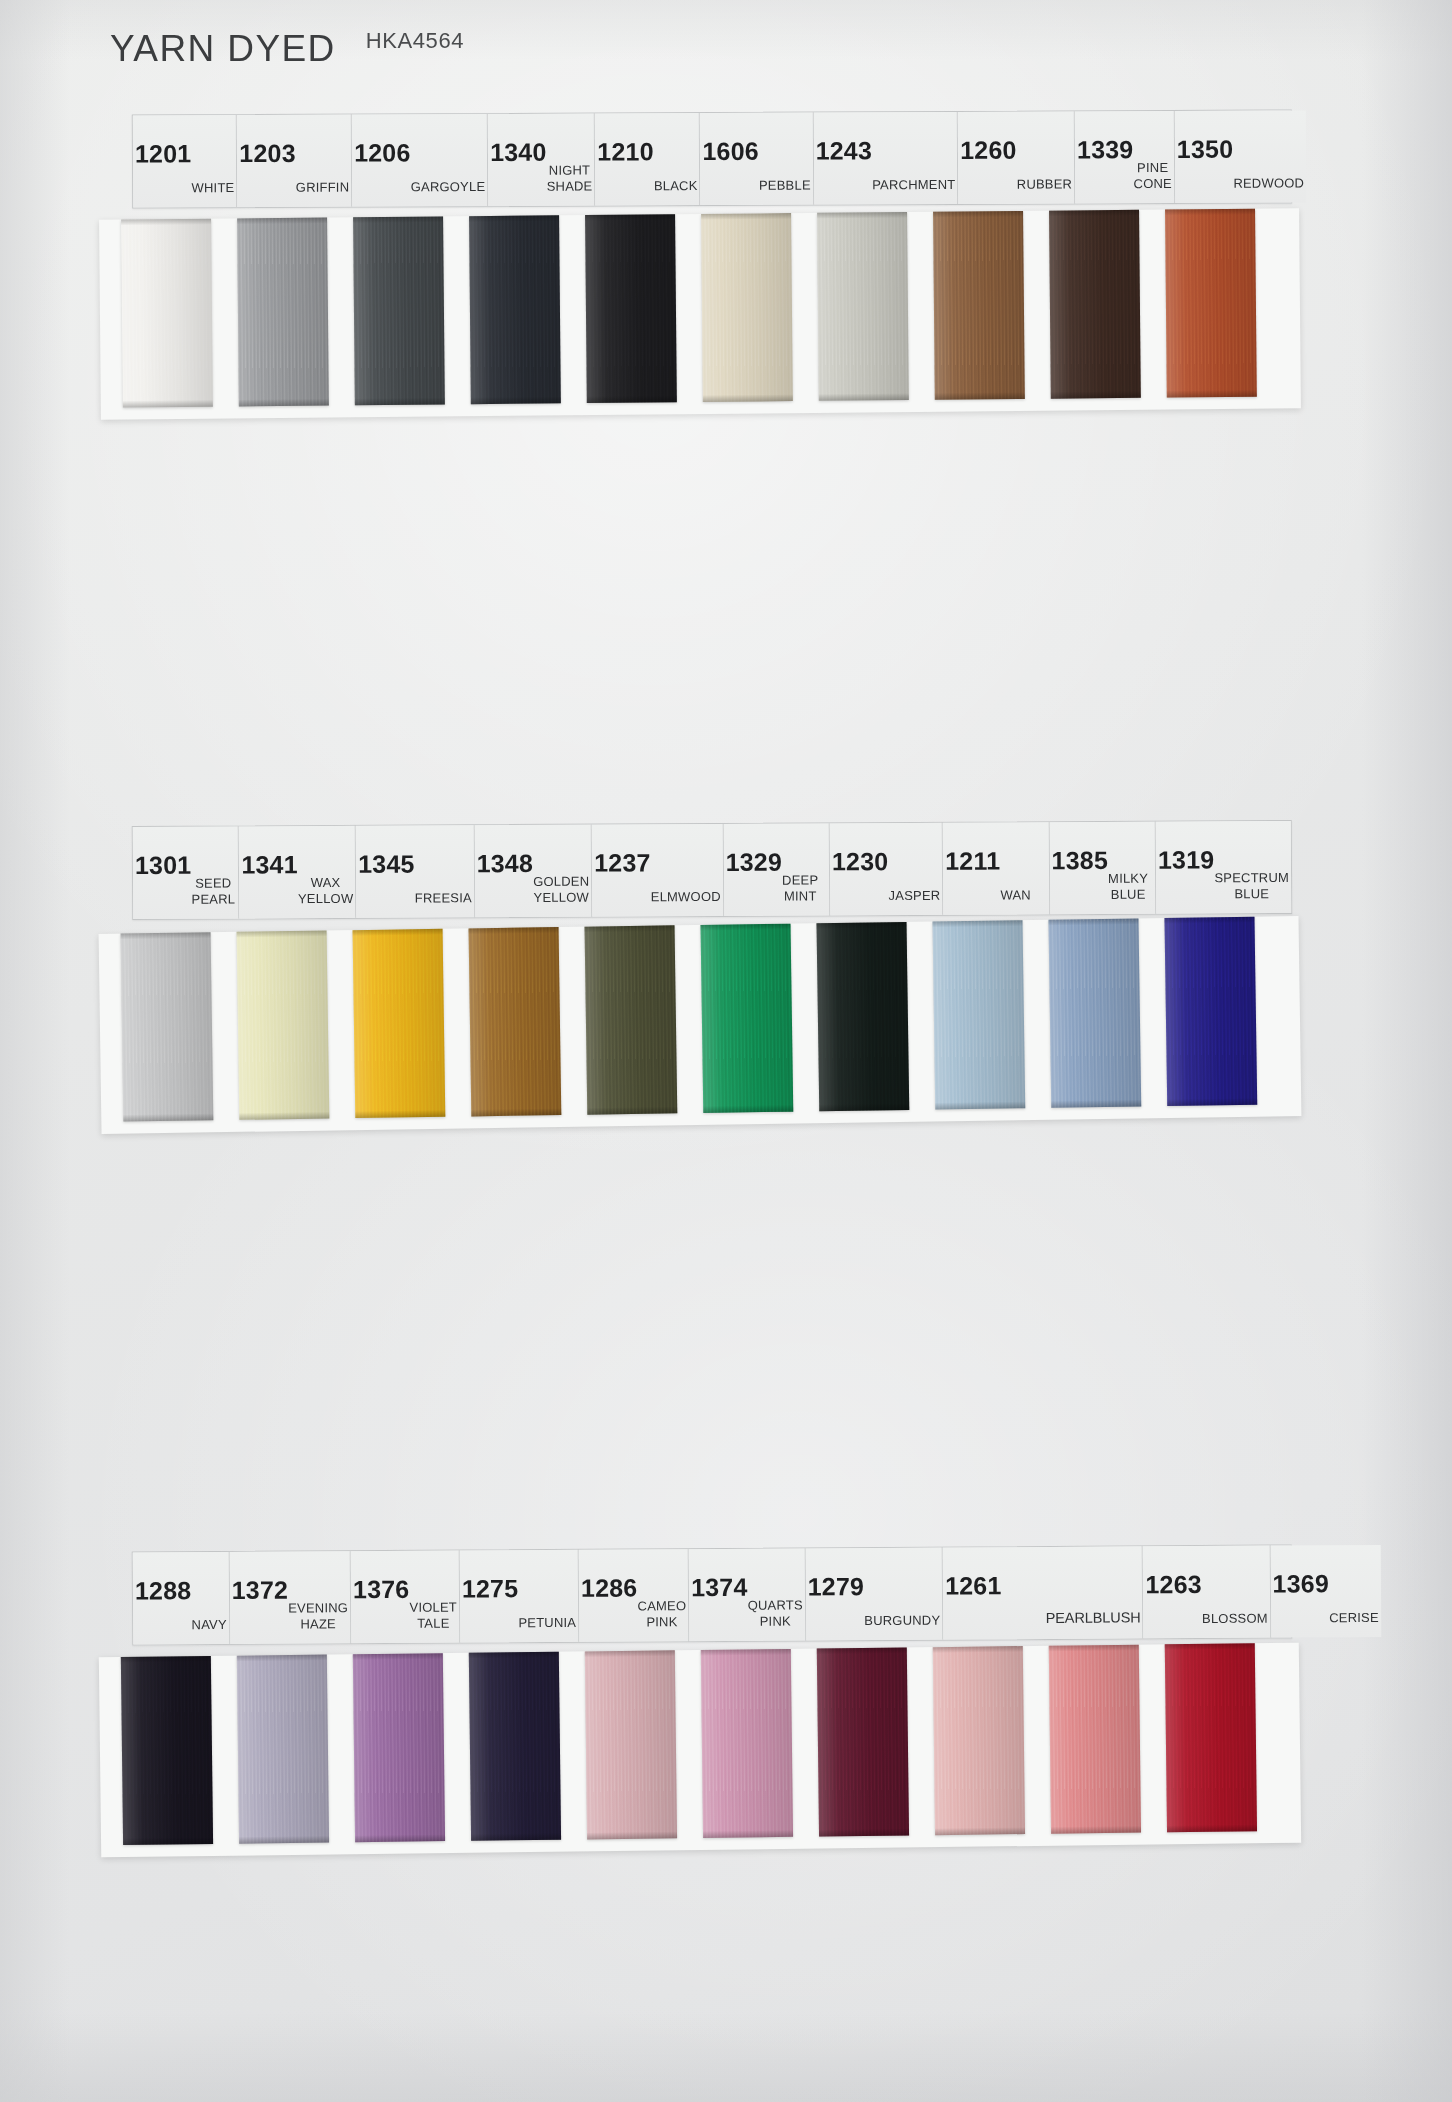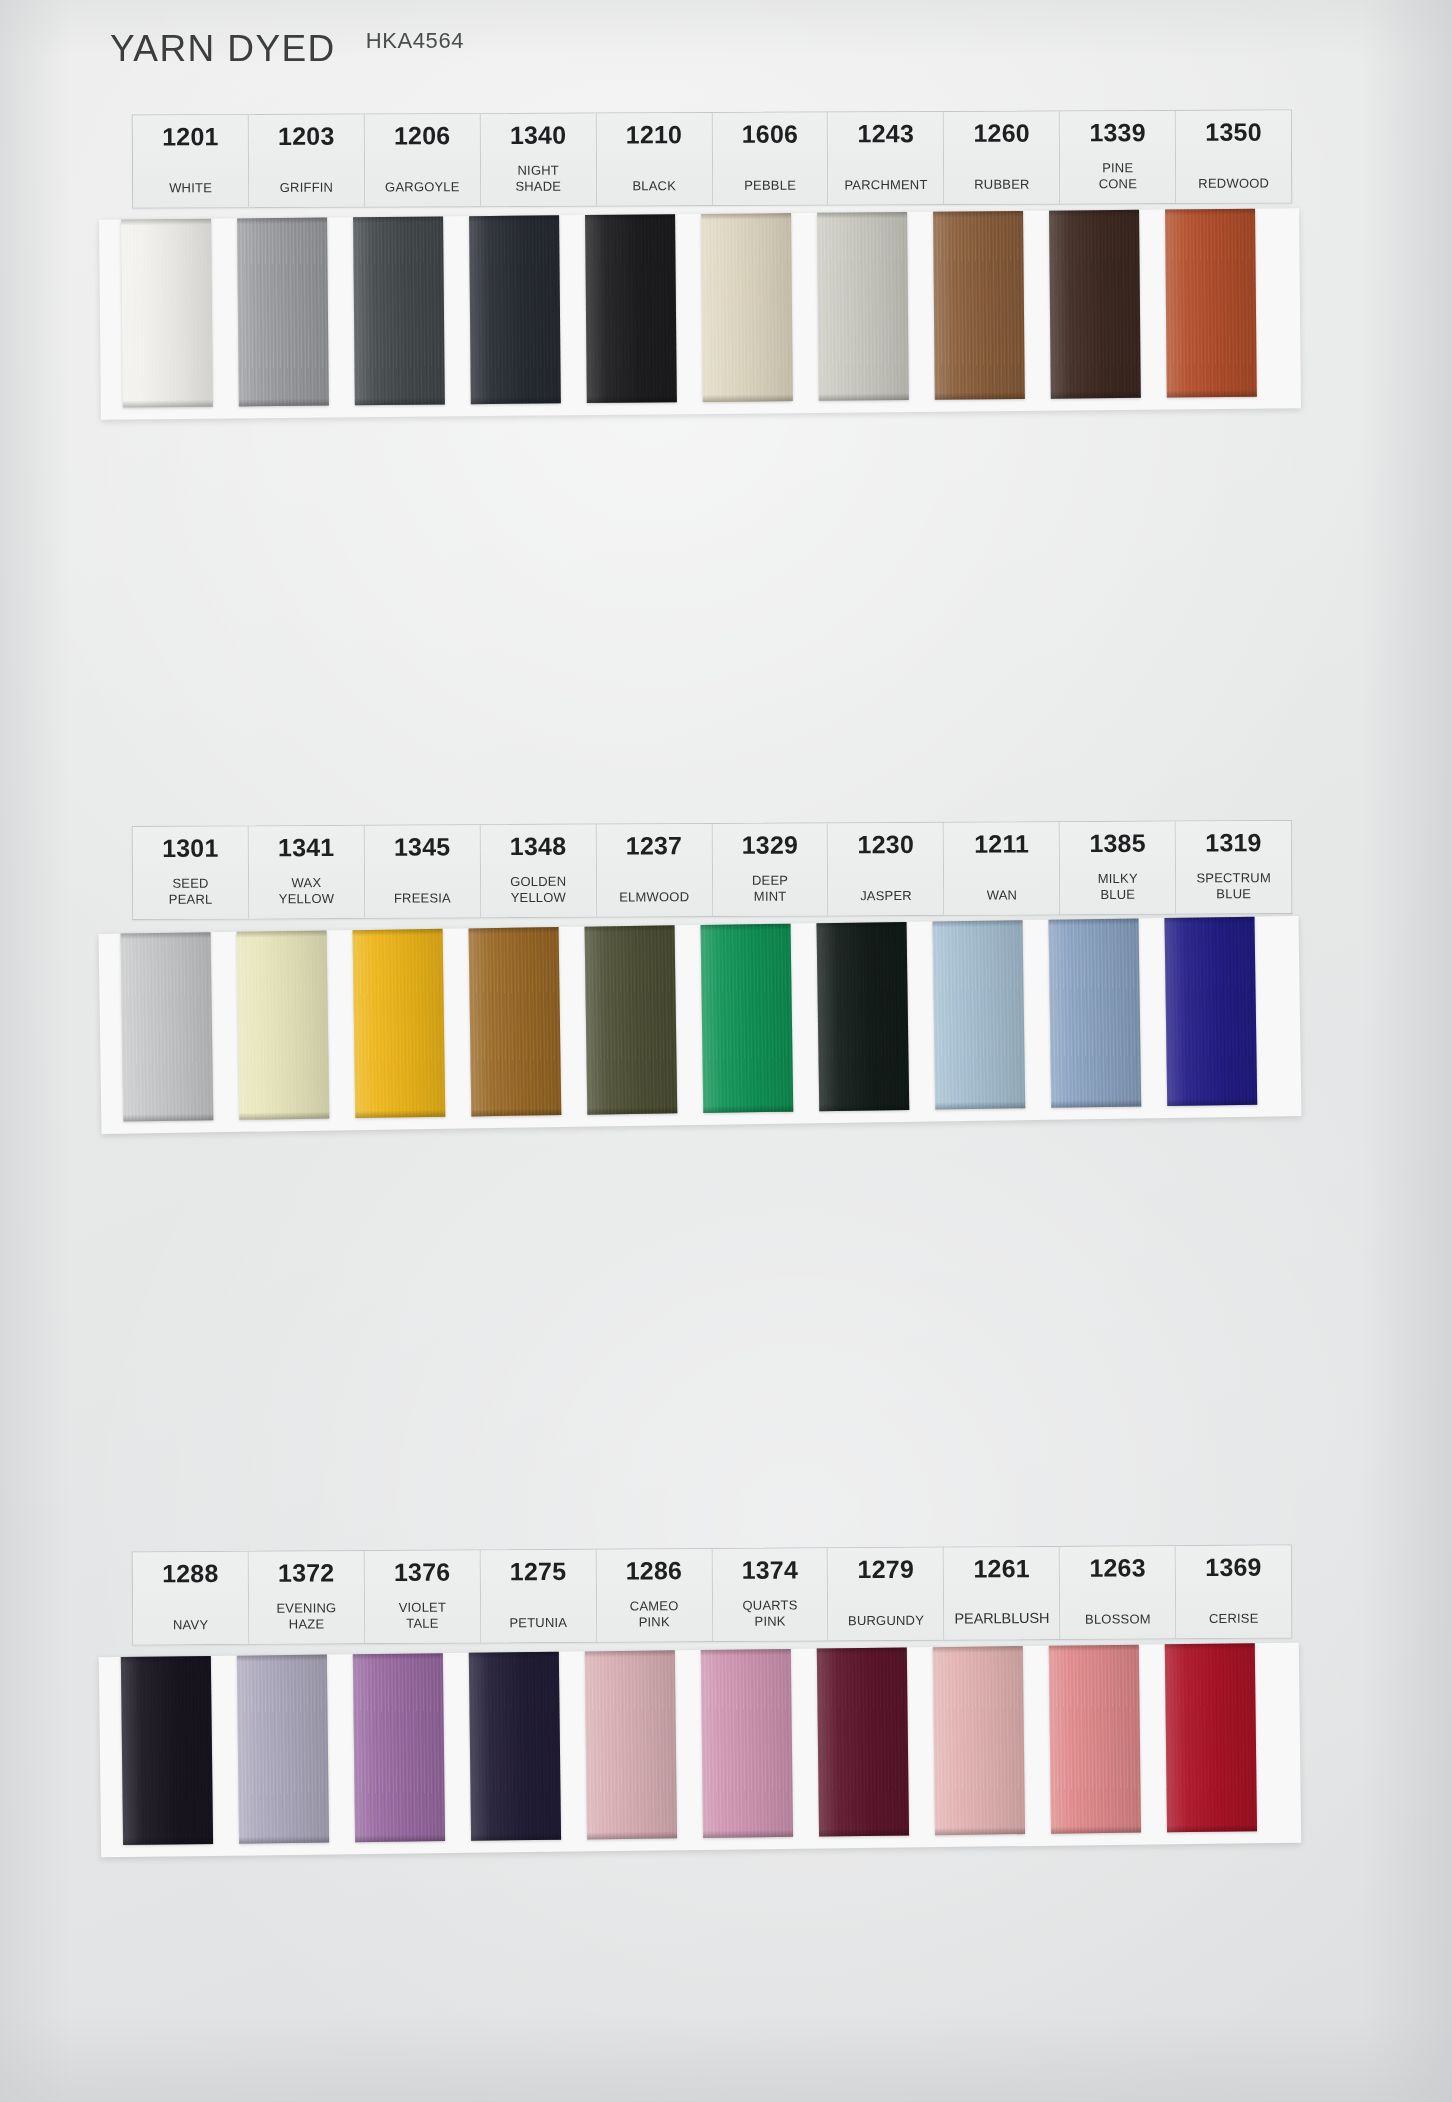--- a/index.html
+++ b/index.html
@@ -70,21 +70,21 @@
     display: flex;
     background: #eceded;
     border: 1px solid #c4c6c7;
     box-shadow: 0 1px 2px rgba(0,0,0,0.06);
   }
   .label-cell {
     flex: 1 1 0;
     border-right: 1px solid #c9cbcc;
     padding: 8px 2px 9px 2px;
     display: flex;
-    flex-direction: column;
+    flex-direction: row;
     align-items: center;
     justify-content: flex-start;
     min-height: 92px;
     background: linear-gradient(180deg, #eef0ef 0%, #e9eaea 100%);
   }
   .label-cell:last-child { border-right: none; }
   .label-cell .code {
     font-size: 25px;
     font-weight: 700;
     color: #1e1f21;
@@ -96,21 +96,21 @@
     font-size: 13px;
     font-weight: 400;
     color: #303234;
     letter-spacing: 0.2px;
     line-height: 1.22;
     text-align: center;
     margin-top: auto;
     margin-bottom: 2px;
     white-space: pre-line;
   }
-  .label-cell .name.tight { font-size: 14.5px; letter-spacing: -0.1px; }
+  .label-cell .name.tight { font-size: 14.5px; letter-spacing: -0.1px; margin-left: 44px; }
 
   
   .swatch-card {
     position: relative;
     margin-left: 100px;
     width: 1200px;
     height: 200px;
     background: #f7f8f7;
     box-shadow: 0 2px 6px rgba(0,0,0,0.13);
   }

